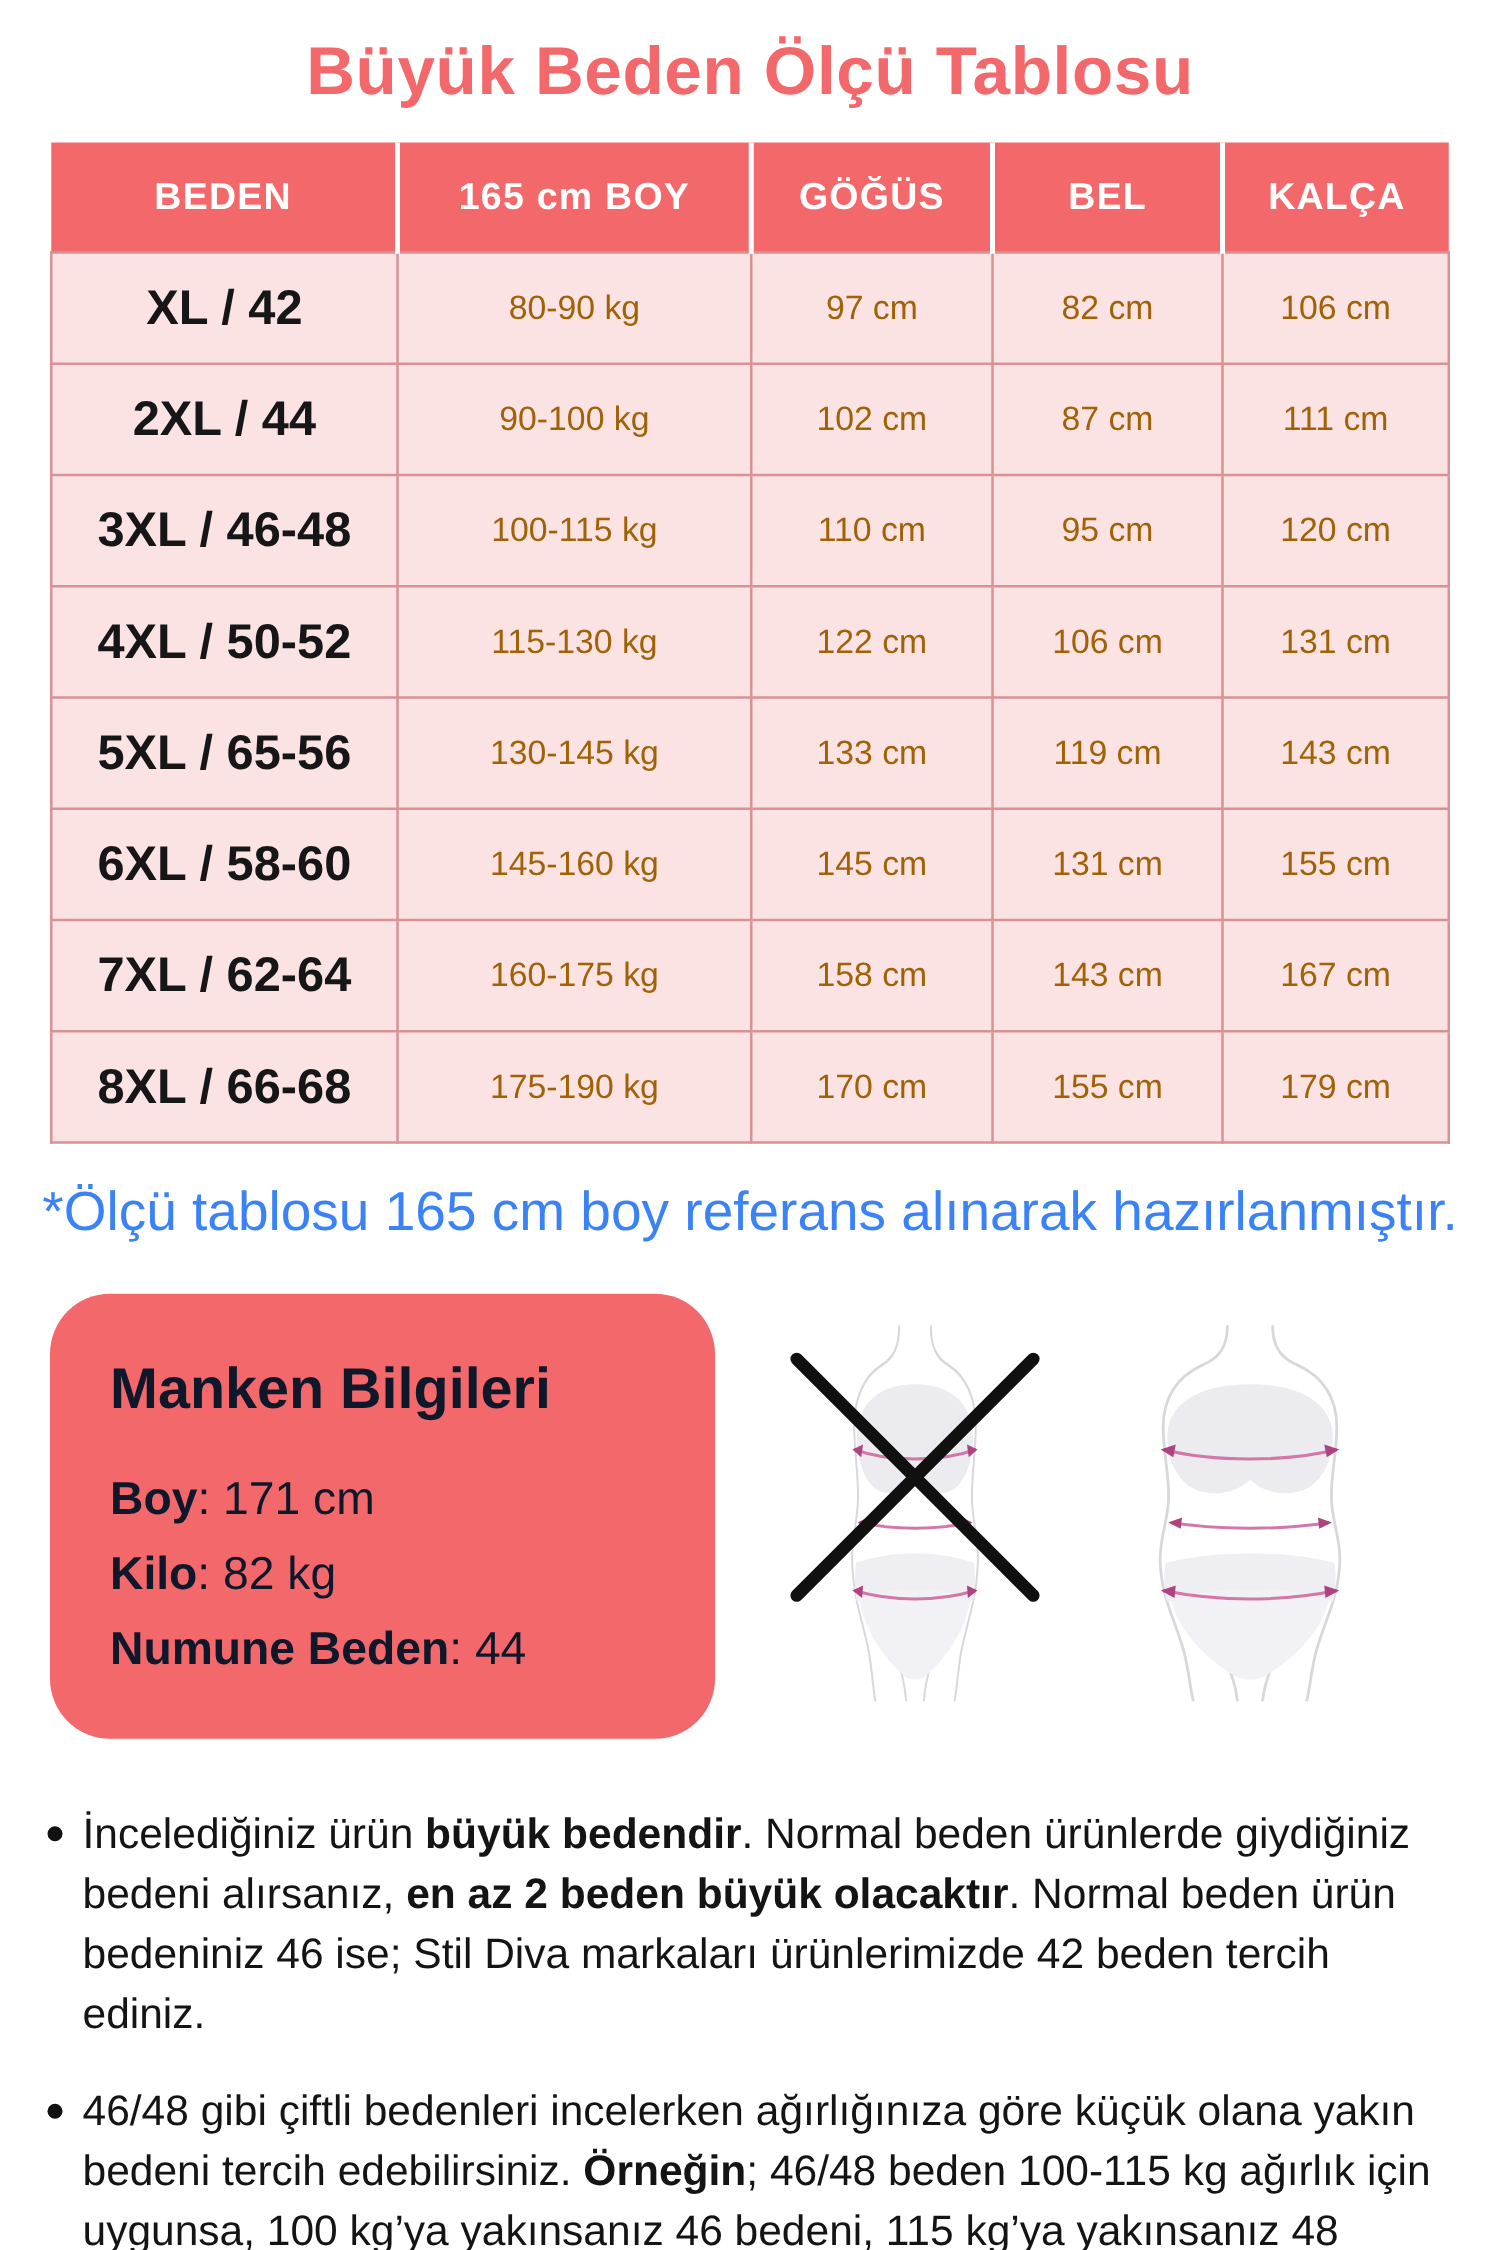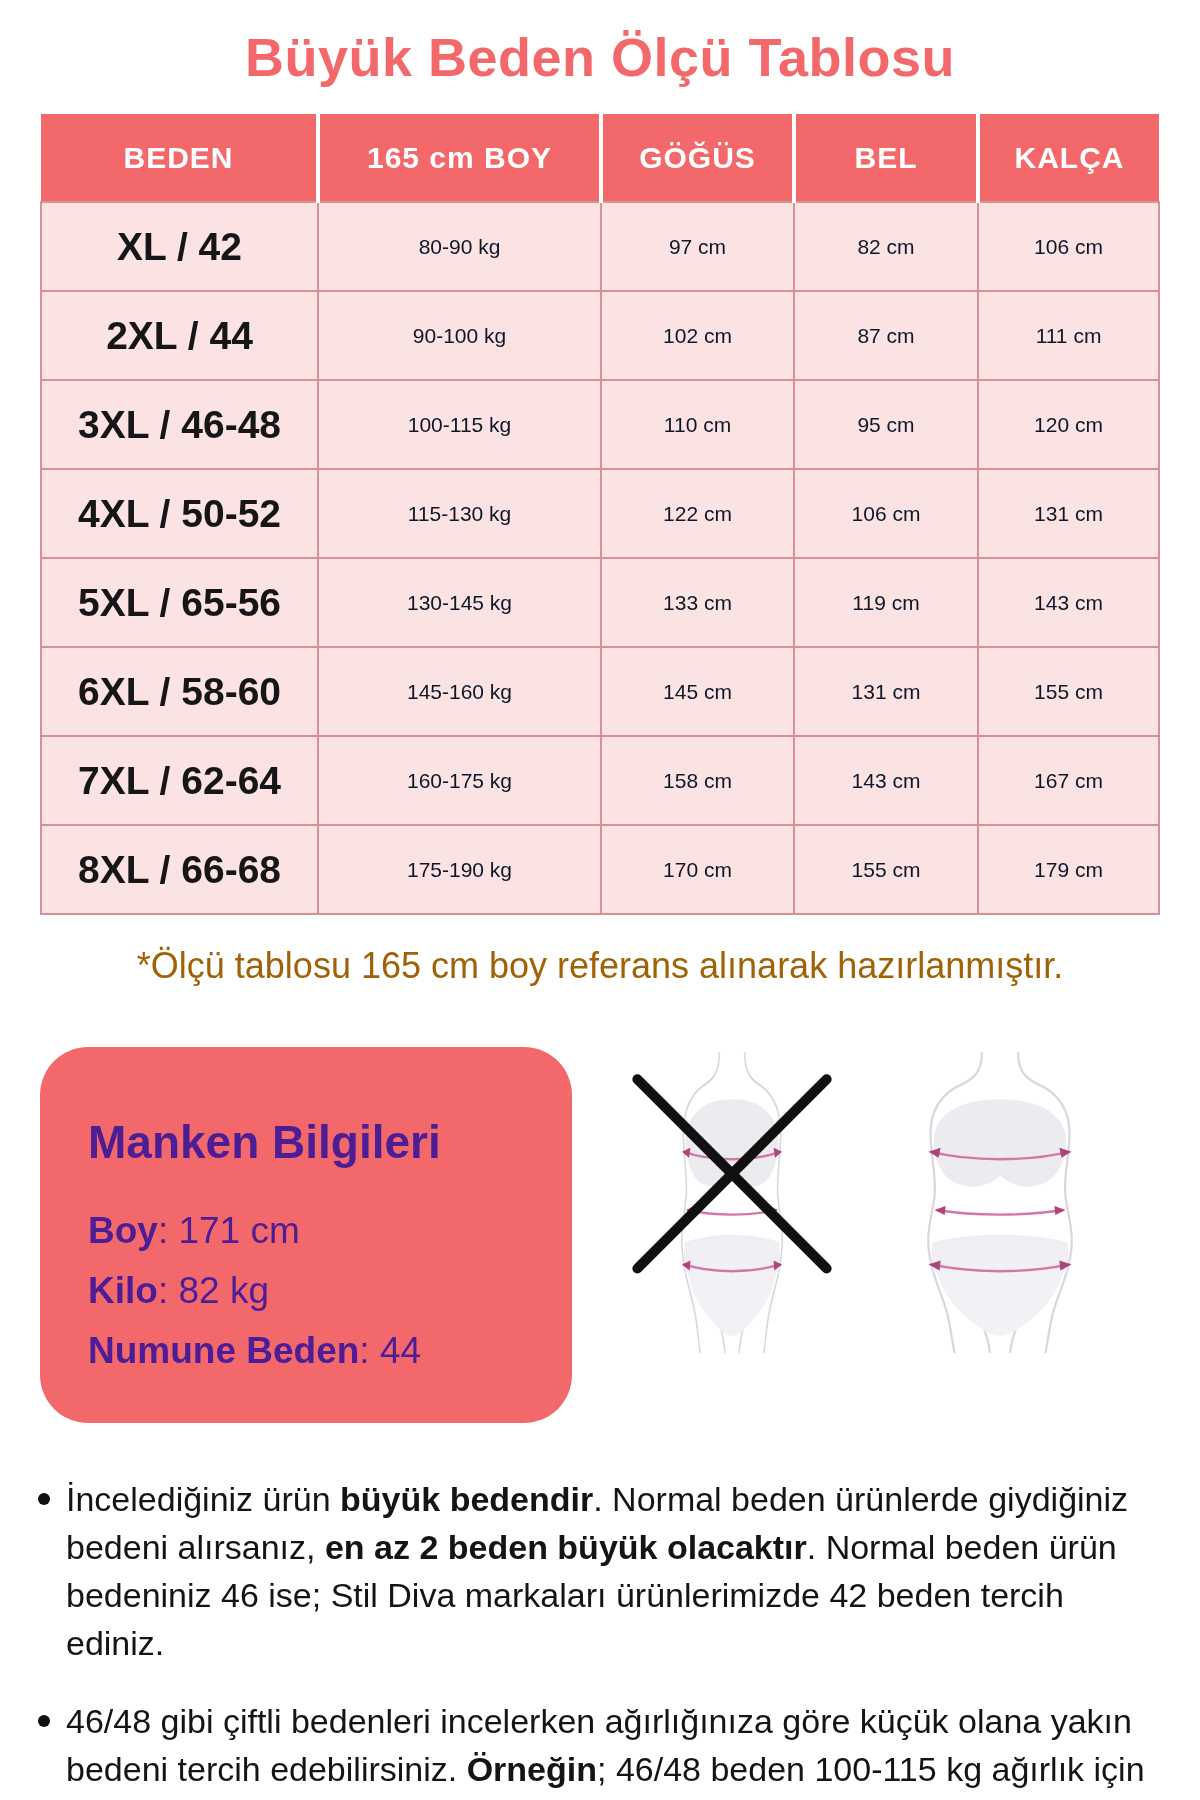--- a/index.html
+++ b/index.html
@@ -36,36 +36,36 @@
   .size-table th{
     background:var(--accent);color:#fff;
     font-size:30px;font-weight:700;letter-spacing:1px;
     height:88px;text-align:center;vertical-align:middle;
   }
   .size-table th + th{border-left:4px solid #ffffff;}
   .size-table td{
     background:var(--cell-bg);
     border:2px solid var(--cell-border);
     height:89px;text-align:center;vertical-align:middle;
-    font-size:21px;color:#0f172a;
+    font-size:27px;color:#a16207;
   }
   .size-table td.size-col{font-weight:700;font-size:39px;color:#161616;}
 
   
   .footnote{
     margin:30px 0 0;text-align:center;
-    font-size:36px;color:#a16207;
+    font-size:44px;color:#3b82f6;
   }
 
   
   .info-row{display:flex;align-items:flex-start;margin:40px 40px 0;}
   .model-box{
     flex:0 0 532px;min-height:296px;
     background:var(--accent);border-radius:48px;
-    color:#4c1d95;padding:68px 24px 42px 48px;margin-top:20px;
+    color:#0f172a;padding:48px 24px 42px 48px;
   }
   .model-title{margin:0 0 32px;font-size:46px;font-weight:700;}
   .field{font-size:37px;line-height:60px;}
   .field .lbl{font-weight:700;text-align:center;}
   .field .val{font-weight:400;}
 
   .figures{flex:1;display:flex;justify-content:center;gap:56px;padding-top:24px;}
   svg.figure{width:212px;height:302px;display:block;}
   .ol{fill:none;stroke:var(--silhouette);stroke-width:2.2;stroke-linecap:round;}
   .fill1{fill:#ECECF0;}

